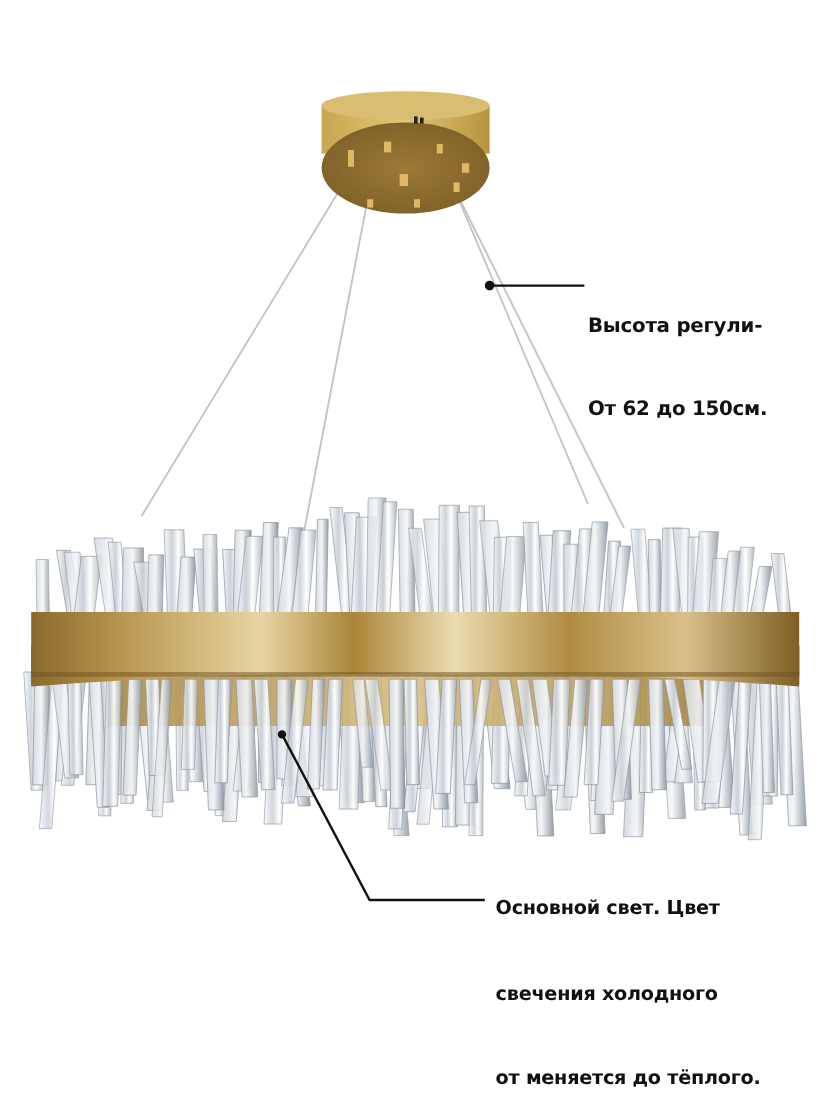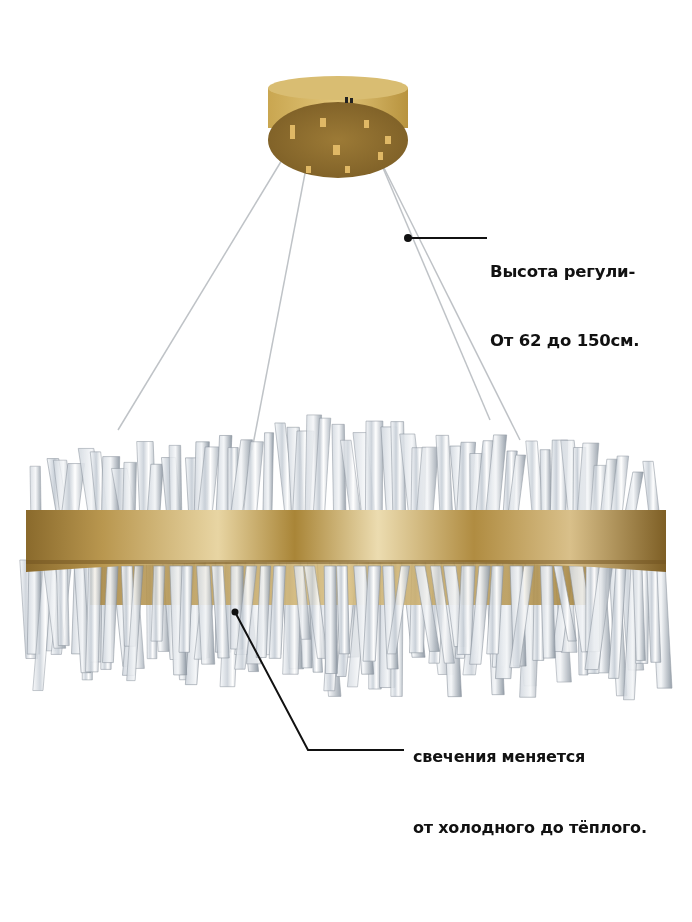--- a/index.html
+++ b/index.html
@@ -259,19 +259,20 @@
       <polyline points="235,612 308,750 404,750" fill="none" stroke="#111" stroke-width="2"></polyline>
     </g>
   </svg>
 
   <div class="callout-text callout-top">
     <div>Высота регули-</div>
     <div>От 62 до 150см.</div>
   </div>
 
   <div class="callout-text callout-bottom">
-    <div>свечения меняется</div>
-    <div>от холодного до тёплого.</div>
+    <div>Основной свет. Цвет</div>
+    <div>свечения холодного</div>
+    <div>от меняется до тёплого.</div>
     
     
     
   </div>
 </div>
 
 </body></html>

